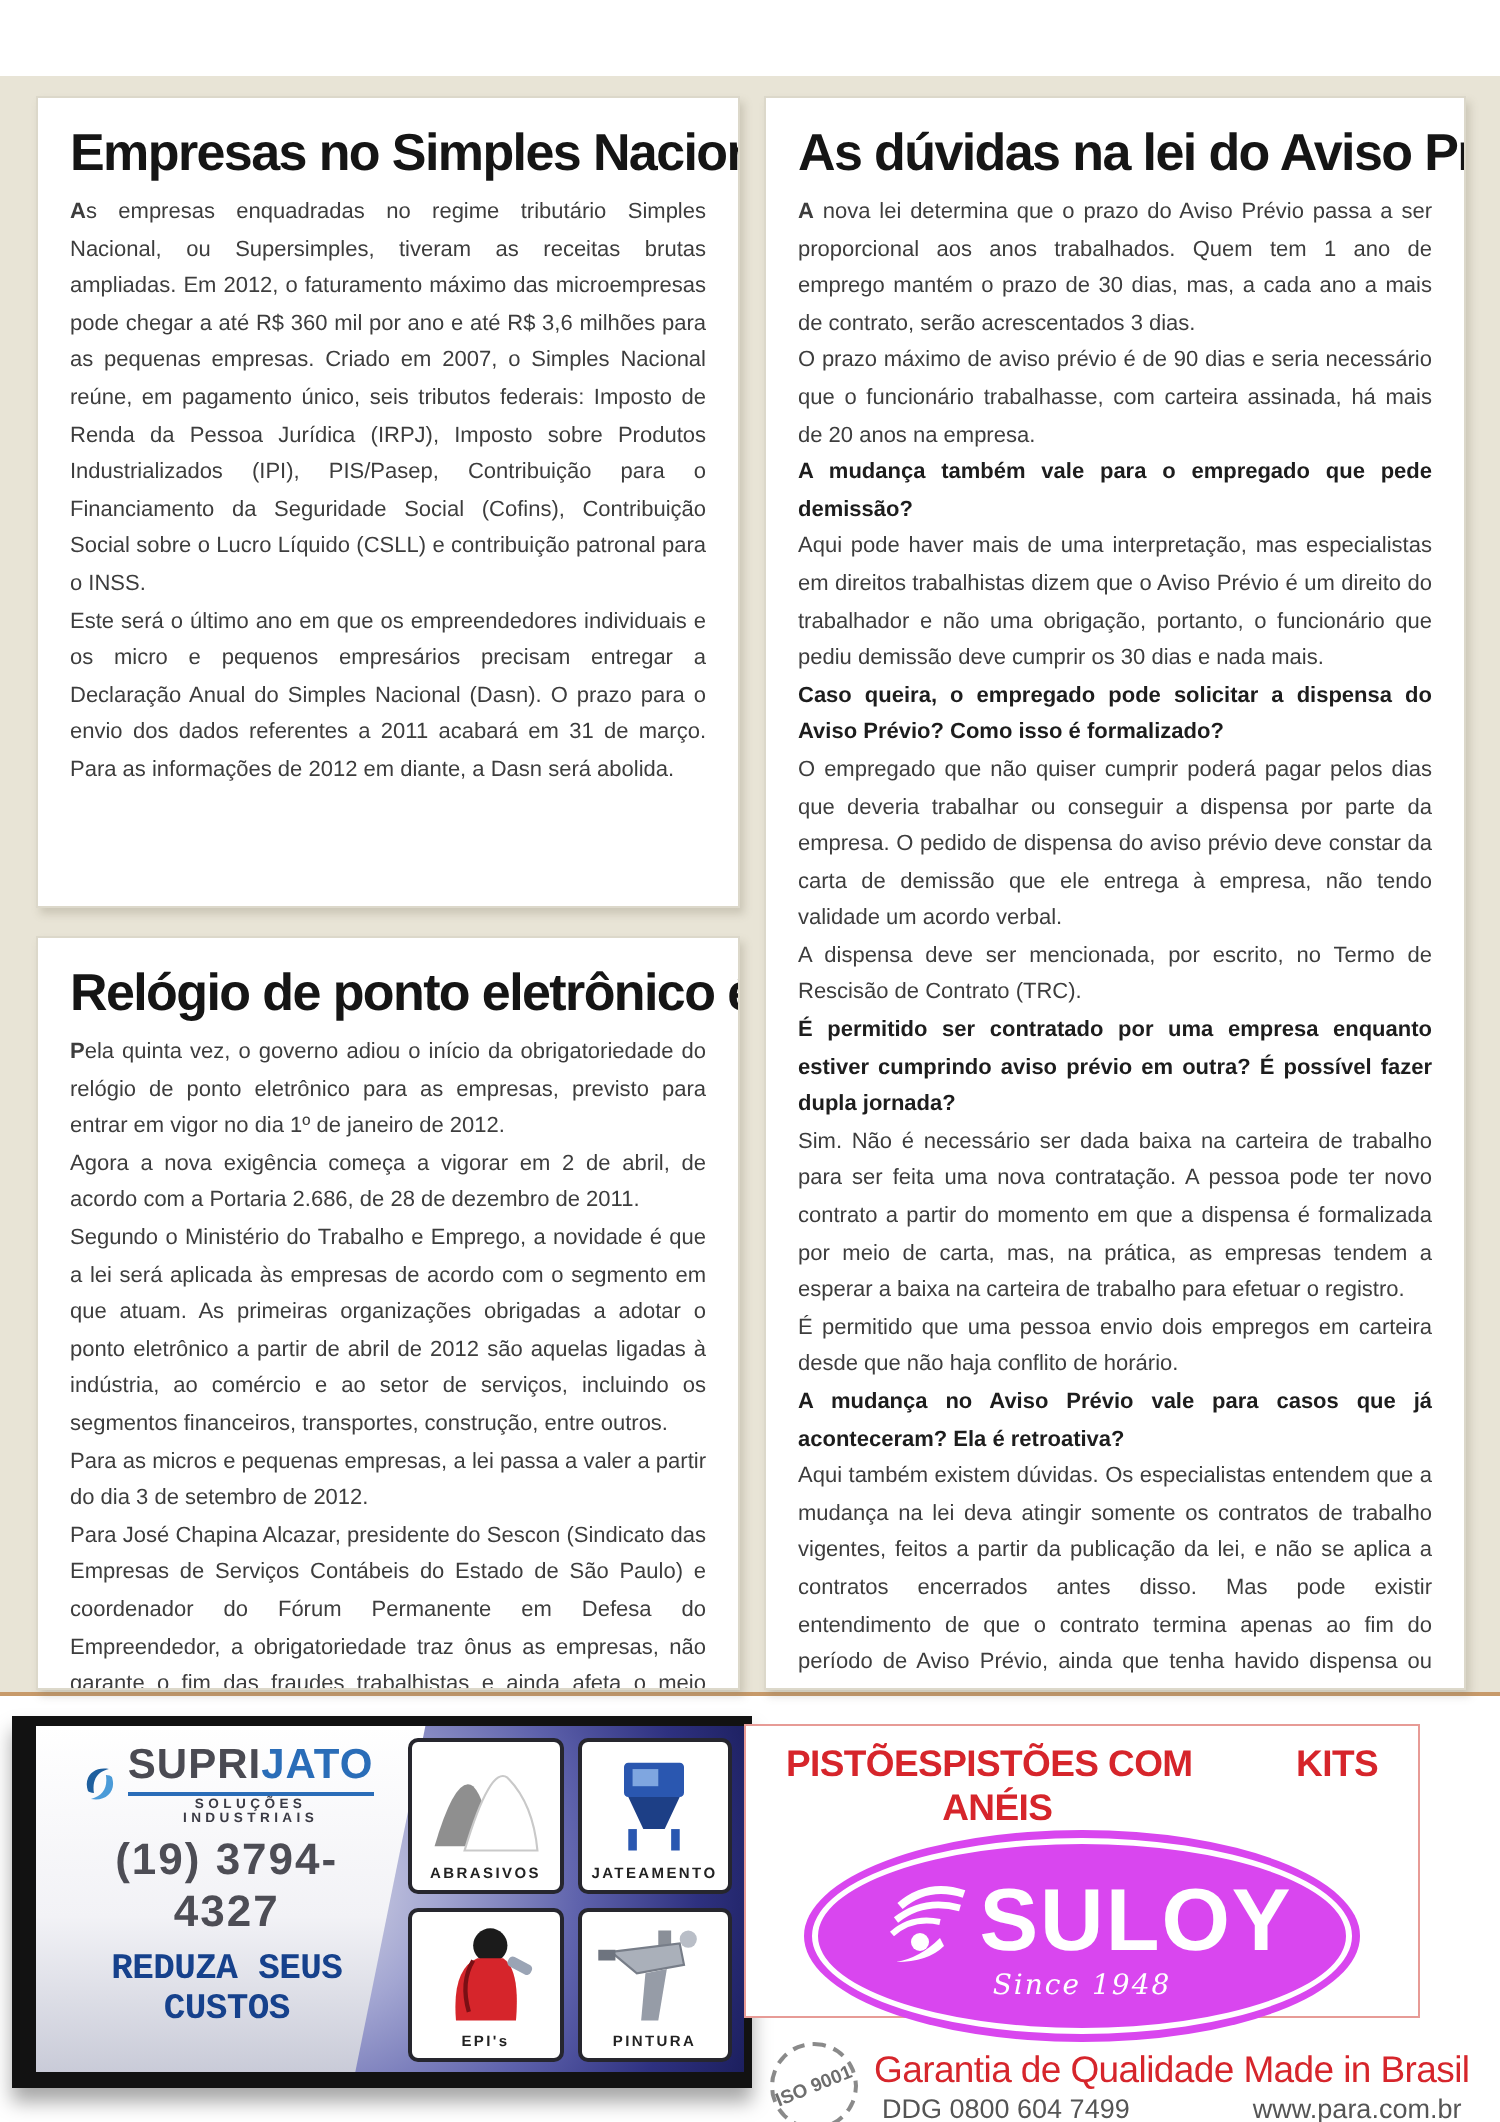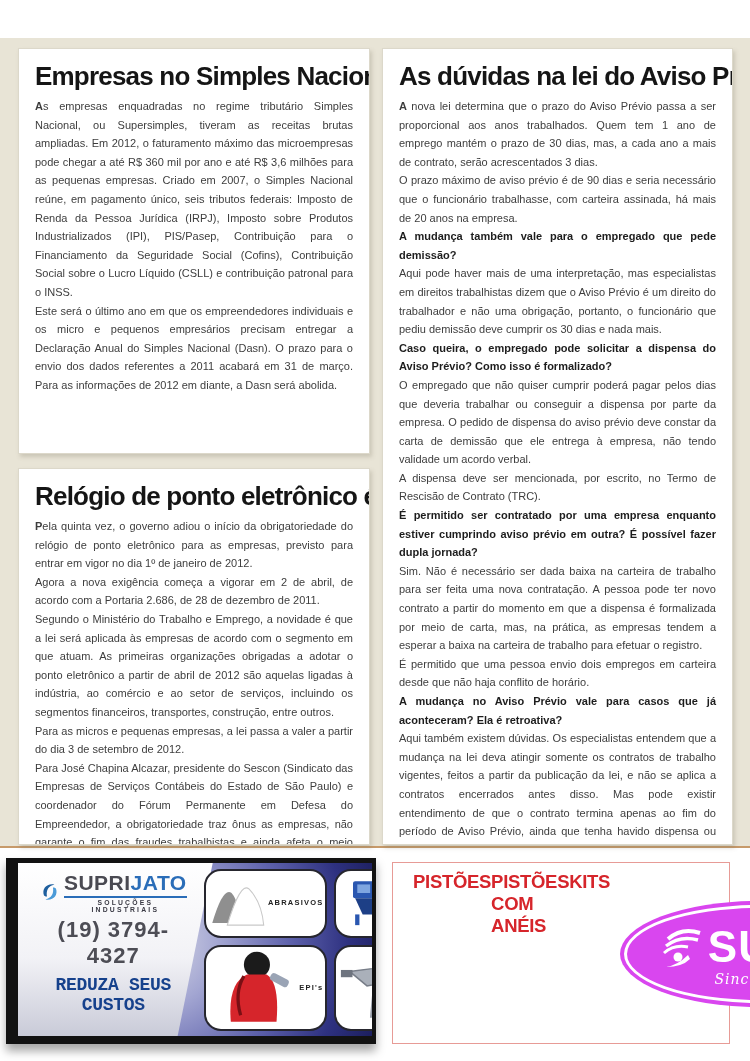--- a/index.html
+++ b/index.html
@@ -23,26 +23,26 @@
   .supri-inner { position:relative; width:100%; height:100%; background:radial-gradient(circle at 38% 45%, #dddee8 0%, #a3a6d2 28%, #5d61ab 58%, #2e3180 82%, #1c1f5e 100%); overflow:hidden; }
   .supri-left { position:absolute; left:0; top:0; width:55%; height:100%; background:linear-gradient(180deg,#ffffff 0%, #f2f2f6 55%, #c9cbd8 100%); clip-path:polygon(0 0, 100% 0, 82% 100%, 0 100%); padding:8px 26px 6px 22px; text-align:center; }
   .supri-logo-row { display:flex; align-items:center; justify-content:center; gap:4px; }
   .supri-brand { font-size:21px; font-weight:bold; letter-spacing:0.5px; border-bottom:2px solid #2a6db8; padding-bottom:1px; }
   .supri-brand .b1 { color:#4a4a52; }
   .supri-brand .b2 { color:#2a6db8; }
   .supri-tagline { font-size:6.8px; letter-spacing:2.2px; color:#3a3a44; font-weight:bold; margin-top:1px; }
   .supri-phone { font-size:22px; font-weight:bold; color:#4d4d55; letter-spacing:1px; margin-top:4px; }
   .supri-headline { font-size:18px; font-weight:bold; color:#16418c; margin-top:6px; letter-spacing:-0.3px;font-family:Liberation Mono, monospace; }
   .supri-tiles { position:absolute; right:6px; top:6px; width:162px; height:162px; display:grid; grid-template-columns:1fr 1fr; grid-template-rows:1fr 1fr; gap:7px; }
-  .tile { background:#fff; border:2px solid #26262e; border-radius:17px; display:flex; flex-direction:row; align-items:center; justify-content:flex-end; padding:3px 2px 4px; }
+  .tile { background:#fff; border:2px solid #26262e; border-radius:5px; display:flex; flex-direction:column; align-items:center; justify-content:flex-end; padding:3px 2px 4px; }
   .tile svg { flex:1; width:60px; }
   .tile-label { font-size:7.5px; font-weight:bold; letter-spacing:1.2px; color:#222; }
 
   
-  .ad-suloy { position:absolute; left:392px; top:862px; width:338px; height:182px; background:#fff; border:1px solid #e79b96; padding:8px 10px 6px; display:flex; flex-direction:row; }
+  .ad-suloy { position:absolute; left:372px; top:862px; width:338px; height:147px; background:#fff; border:1px solid #e79b96; padding:8px 10px 6px; display:flex; flex-direction:column; }
   .suloy-products { display:flex; justify-content:space-between; padding:0 10px; }
   .suloy-products span { color:#d6252b; font-size:18.5px; font-weight:bold; letter-spacing:-0.3px; }
   .suloy-oval-wrap { flex:1; display:flex; align-items:center; justify-content:center; }
   .suloy-oval { position:relative; width:278px; height:106px; background:#d946ef; border-radius:50%; display:flex; flex-direction:column; align-items:center; justify-content:center; }
   .suloy-oval::before { content:""; position:absolute; inset:4px; border:3px solid #fff; border-radius:50%; }
   .suloy-brand-row { display:flex; align-items:center; gap:2px; margin-top:4px; }
   .suloy-brand { color:#fff; font-size:44px; font-weight:bold; letter-spacing:1px; line-height:1; }
   .suloy-since { color:#fff; font-family:"DejaVu Serif", serif; font-style:italic; font-size:14px; margin-top:2px; letter-spacing:1px; }
   .suloy-footer { display:flex; align-items:center; gap:8px; padding:0 2px 2px; }
   .iso-seal { width:44px; height:44px; border:2px dashed #8a8a8a; border-radius:50%; display:flex; align-items:center; justify-content:center; flex:0 0 auto; }

